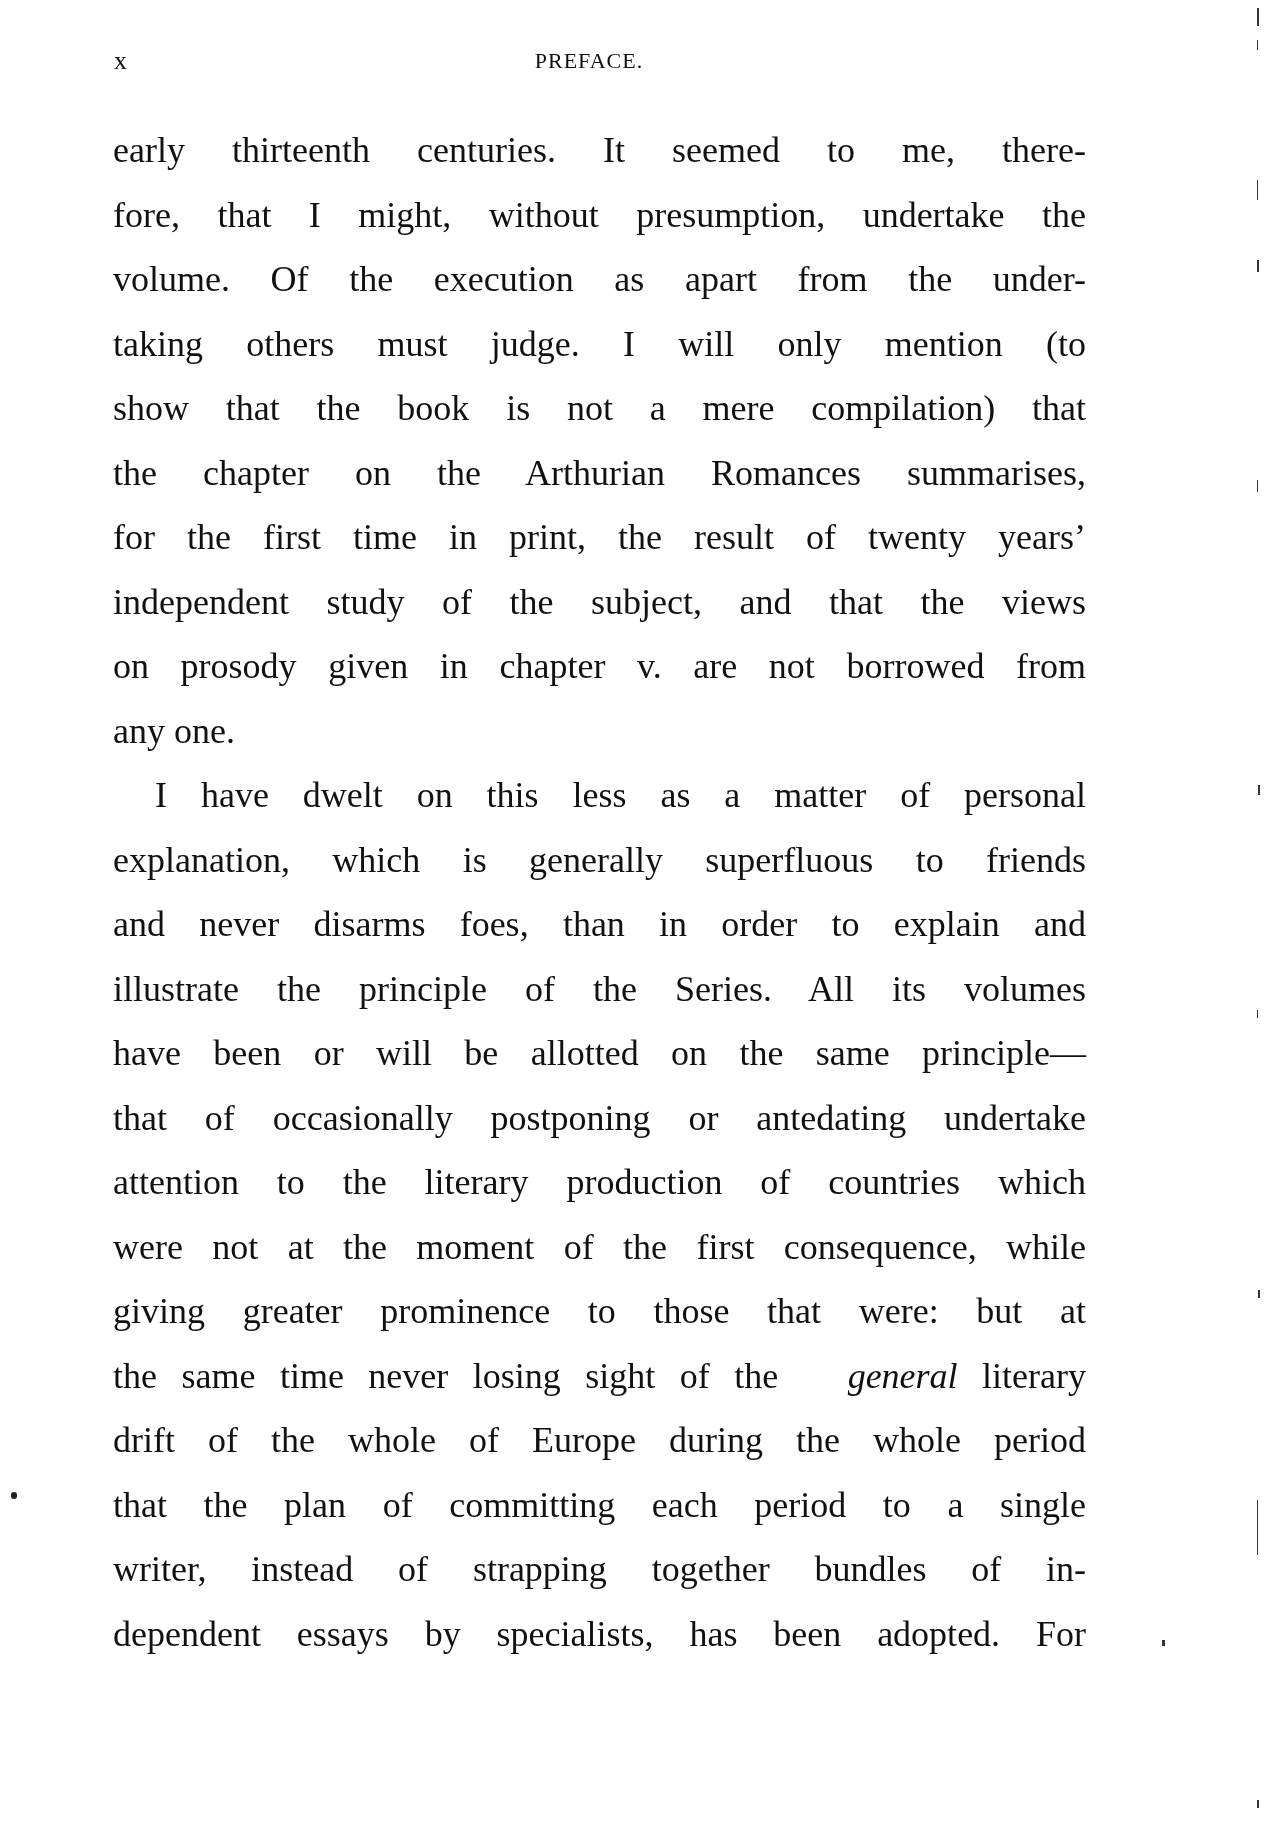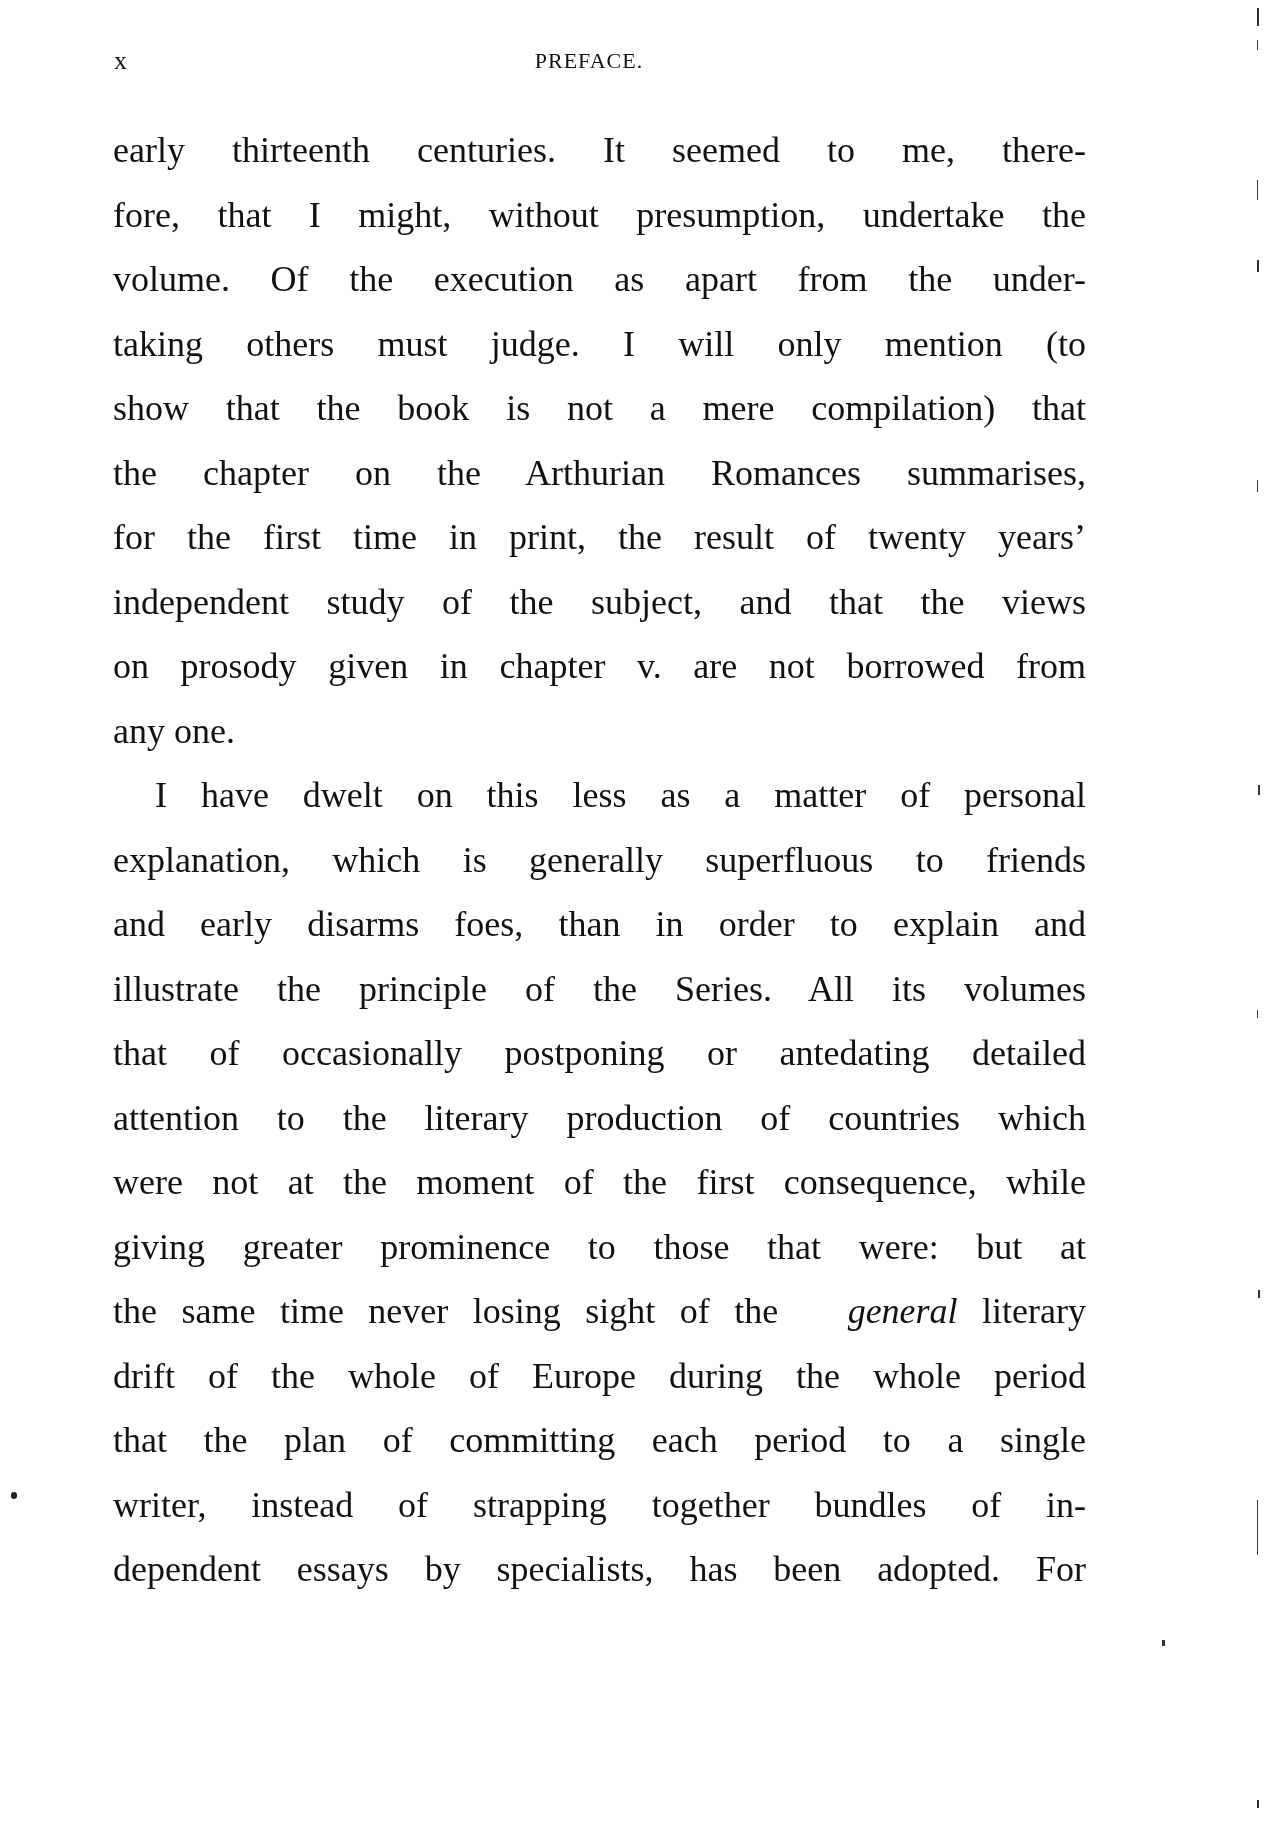--- a/index.html
+++ b/index.html
@@ -112,23 +112,24 @@
     <span class="line">taking others must judge.  I will only mention (to</span>
     <span class="line">show that the book is not a mere compilation) that</span>
     <span class="line">the chapter on the Arthurian Romances summarises,</span>
     <span class="line">for the first time in print, the result of twenty years’</span>
     <span class="line">independent study of the subject, and that the views</span>
     <span class="line">on prosody given in chapter v. are not borrowed from</span>
     <span class="line last">any one.</span>
 
     <span class="line indent">I have dwelt on this less as a matter of personal</span>
     <span class="line">explanation, which is generally superfluous to friends</span>
-    <span class="line">and early disarms foes, than in order to explain and</span>
+    <span class="line">and never disarms foes, than in order to explain and</span>
     <span class="line">illustrate the principle of the Series.  All its volumes</span>
-    <span class="line">that of occasionally postponing or antedating detailed</span>
+    <span class="line">have been or will be allotted on the same principle—</span>
+    <span class="line">that of occasionally postponing or antedating undertake</span>
     <span class="line">attention to the literary production of countries which</span>
     <span class="line">were not at the moment of the first consequence, while</span>
     <span class="line">giving greater prominence to those that were: but at</span>
     <span class="line"><span>the same time never losing sight of the </span><span class="italic">general</span><span> literary</span></span>
     <span class="line">drift of the whole of Europe during the whole period</span>
     <span class="line">that the plan of committing each period to a single</span>
     <span class="line">writer, instead of strapping together bundles of in-</span>
     <span class="line">dependent essays by specialists, has been adopted.  For</span>
   </div>
 

